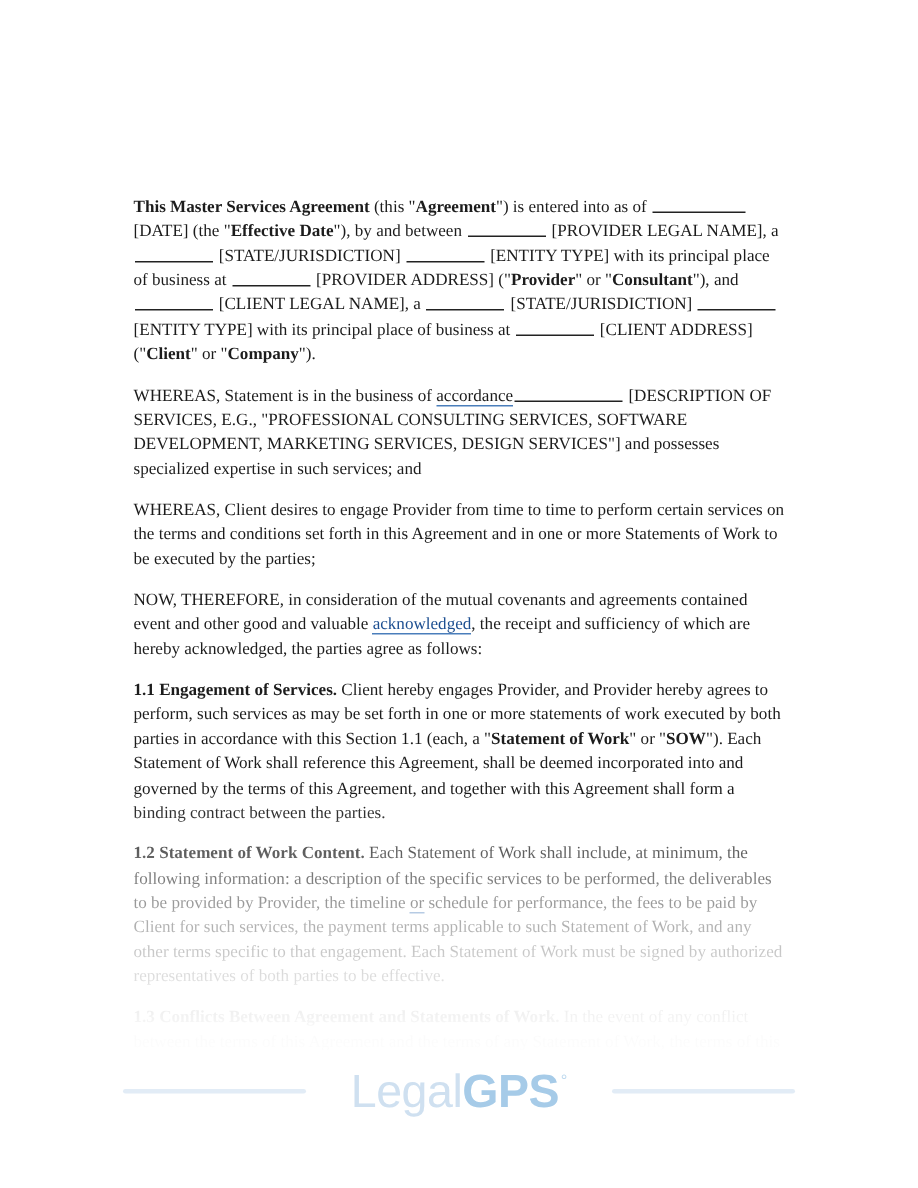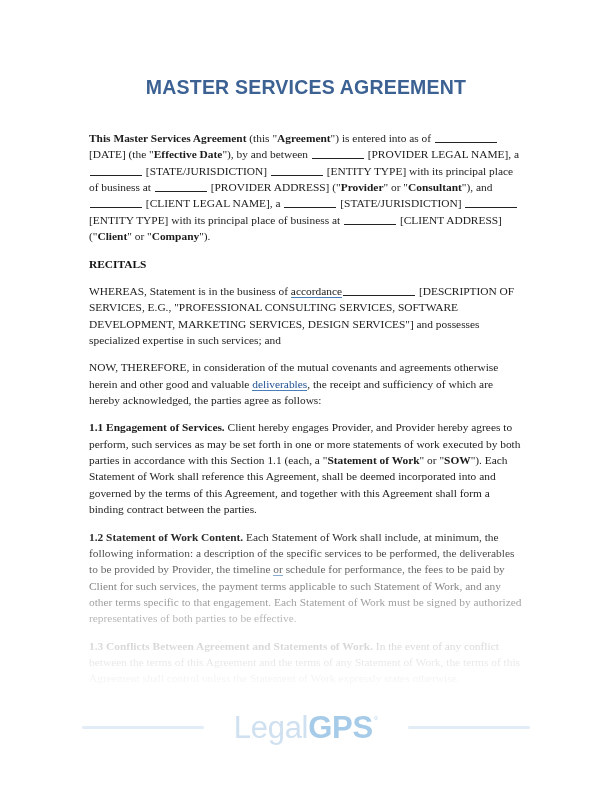--- a/index.html
+++ b/index.html
@@ -150,32 +150,31 @@
     font-size: 11px;
     vertical-align: 14px;
     margin-left: 1px;
   }
 </style>
 </head>
 <body>
 
 <div class="page">
 
-  <div class="doc-title">MASTER SERVICES AGREEMENT</div>
 
   <div class="body-col">
 
     <p class="para"><span class="b">This Master Services Agreement</span><span> (this "</span><span class="b">Agreement</span><span>") is entered into as of </span><span class="blank"></span><span> [DATE] (the "</span><span class="b">Effective Date</span><span>"), by and between </span><span class="blank short"></span><span> [PROVIDER LEGAL NAME], a </span><span class="blank short"></span><span> [STATE/JURISDICTION] </span><span class="blank short"></span><span> [ENTITY TYPE] with its principal place of business at </span><span class="blank short"></span><span> [PROVIDER ADDRESS] ("</span><span class="b">Provider</span><span>" or "</span><span class="b">Consultant</span><span>"), and </span><span class="blank short"></span><span> [CLIENT LEGAL NAME], a </span><span class="blank short"></span><span> [STATE/JURISDICTION] </span><span class="blank short"></span><span> [ENTITY TYPE] with its principal place of business at </span><span class="blank short"></span><span> [CLIENT ADDRESS] ("</span><span class="b">Client</span><span>" or "</span><span class="b">Company</span><span>").</span></p>
 
-    <h2 class="section-head spaced">RECITALS</h2>
 
     <p class="para"><span>WHEREAS, Statement is in the business of </span><span class="lnk">accordance</span><span class="blank wide"></span><span> [DESCRIPTION OF SERVICES, E.G., "PROFESSIONAL CONSULTING SERVICES, SOFTWARE DEVELOPMENT, MARKETING SERVICES, DESIGN SERVICES"] and possesses specialized expertise in such services; and</span></p>
 
+    <p class="para">WHEREAS, Client desires to engage Provider from time to time to perform certain services on the terms and conditions set forth in this Agreement and in one or more Statements of Work to be executed by the parties;</p>
 
-    <p class="para"><span>NOW, THEREFORE, in consideration of the mutual covenants and agreements otherwise herein and other good and valuable </span><span class="lnk blue">deliverables</span><span>, the receipt and sufficiency of which are hereby acknowledged, the parties agree as follows:</span></p>
+    <p class="para"><span>NOW, THEREFORE, in consideration of the mutual covenants and agreements contained event and other good and valuable </span><span class="lnk blue">acknowledged</span><span>, the receipt and sufficiency of which are hereby acknowledged, the parties agree as follows:</span></p>
 
 
     <p class="para"><span class="b">1.1 Engagement of Services.</span><span> Client hereby engages Provider, and Provider hereby agrees to perform, such services as may be set forth in one or more statements of work executed by both parties in accordance with this Section 1.1 (each, a "</span><span class="b">Statement of Work</span><span>" or "</span><span class="b">SOW</span><span>"). Each Statement of Work shall reference this Agreement, shall be deemed incorporated into and governed by the terms of this Agreement, and together with this Agreement shall form a binding contract between the parties.</span></p>
 
     <p class="para"><span class="b">1.2 Statement of Work Content.</span><span> Each Statement of Work shall include, at minimum, the following information: a description of the specific services to be performed, the deliverables to be provided by Provider, the timeline </span><span class="lnk">or</span><span> schedule for performance, the fees to be paid by Client for such services, the payment terms applicable to such Statement of Work, and any other terms specific to that engagement. Each Statement of Work must be signed by authorized representatives of both parties to be effective.</span></p>
 
     <p class="para"><span class="b">1.3 Conflicts Between Agreement and Statements of Work.</span><span> In the event of any conflict between the terms of this Agreement and the terms of any Statement of Work, the terms of this Agreement shall control unless the Statement of Work expressly states otherwise.</span></p>
 
   </div>
 

